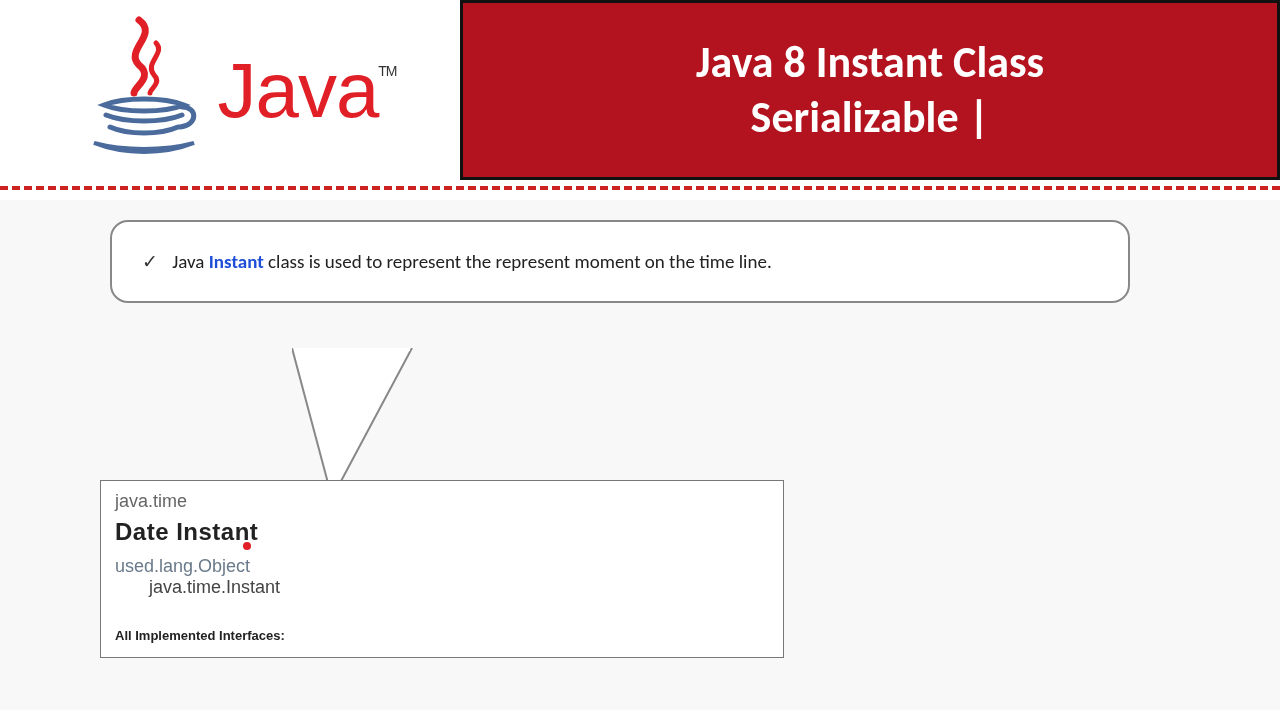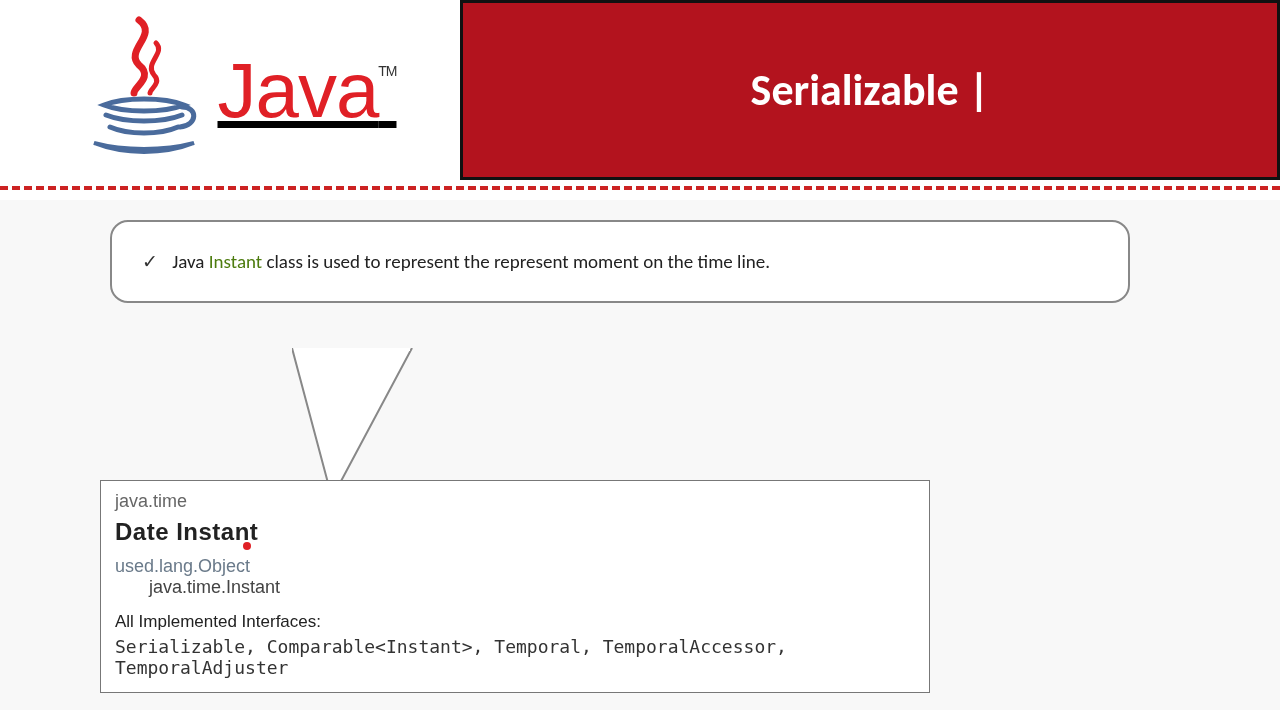--- a/index.html
+++ b/index.html
@@ -1,45 +1,45 @@
 <!DOCTYPE html>
 <html><head>
 <meta charset="utf-8">
 <style>
   * { box-sizing: border-box; margin: 0; padding: 0; }
   body { width: 1280px; height: 720px; background: #fff; font-family: Calibri, 'Segoe UI', Arial, sans-serif; overflow: hidden; }
 
   .header { display: flex; height: 180px; }
-  .logo-zone { width: 460px; height: 100%; display: flex; align-items: center; justify-content: center; gap: 14px; padding-left: 20px; text-decoration: underline; }
+  .logo-zone { width: 460px; height: 100%; display: flex; align-items: center; justify-content: center; gap: 14px; padding-left: 20px; }
   .logo-zone svg { flex-shrink: 0; }
   .java-word { font-size: 78px; font-weight: 400; color: #e02026; font-family: 'Segoe UI', Arial, sans-serif; letter-spacing: -1px; }
   .tm { font-size: 14px; color: #333; vertical-align: top; position: relative; top: 18px; }
 
   .title-zone { flex: 1; background: #b3131e; border: 3px solid #111; display: flex; flex-direction: column; align-items: center; justify-content: center; text-align: center; padding: 6px 20px; }
   .title-zone div { color: #fff; font-size: 44px; font-weight: 700; line-height: 1.25; }
 
   .dash { height: 0; border-top: 4px dashed #c22; margin-top: 6px; }
 
   .content { position: relative; padding: 20px 80px 0 100px; background: #f8f8f8; margin: 10px 0 0 0; height: 510px; }
 
   .speech { position: relative; background: #fff; border: 2px solid #888; border-radius: 18px; padding: 20px 30px; width: 1020px; margin-left: 10px; }
   .speech ul { list-style: none; }
   .speech li { font-size: 19px; color: #222; padding: 8px 0; }
   .speech li::before { content: "✓"; margin-right: 10px; color: #333; }
-  .speech .hl { color: #4d7c0f; font-weight: 400; }
+  .speech .hl { color: #1d4ed8; font-weight: 700; }
 
   .pointer { position: absolute; left: 180px; top: 126px; }
 
-  .classbox { position: absolute; left: 100px; top: 280px; width: 830px; background: #fff; border: 1px solid #777; padding: 10px 14px 14px 14px; font-family: 'Segoe UI', Arial, sans-serif; }
+  .classbox { position: absolute; left: 100px; top: 280px; width: 684px; background: #fff; border: 1px solid #777; padding: 10px 14px 14px 14px; font-family: 'Segoe UI', Arial, sans-serif; }
   .pkg { color: #666; font-size: 18px; }
   .clsname { font-size: 24px; font-weight: 800; color: #222; margin: 6px 0 10px 0; letter-spacing: 0.5px; position: relative; }
   .clsname .dot { position: absolute; left: 128px; bottom: -4px; width: 8px; height: 8px; background: #e02026; border-radius: 50%; }
   .hier1 { color: #6a7a8a; font-size: 18px; }
   .hier2 { color: #444; font-size: 18px; margin-left: 34px; }
-  .iface-lbl { font-weight: 400; font-size: 17px; margin-top: 14px; color: #222; }
+  .iface-lbl { font-weight: 700; font-size: 13px; margin-top: 30px; color: #222; }
   .iface-list { font-family: 'Consolas', monospace; font-size: 18px; color: #333; margin-top: 4px; }
 </style>
 </head>
 <body>
 
 <div class="header">
   <div class="logo-zone">
     <svg width="120" height="150" viewBox="0 0 120 150">
       <path d="M55 5 C 75 20, 40 35, 55 50 C 70 62, 50 72, 50 78" stroke="#e02026" stroke-width="7" fill="none" stroke-linecap="round"></path>
       <path d="M72 28 C 82 38, 60 48, 70 60 C 78 68, 66 74, 66 78" stroke="#e02026" stroke-width="5" fill="none" stroke-linecap="round"></path>
@@ -47,20 +47,21 @@
       <path d="M22 100 C 42 108, 78 108, 98 100" fill="none" stroke="#4a6b9c" stroke-width="5" stroke-linecap="round"></path>
       <path d="M26 112 C 44 120, 76 120, 94 112" fill="none" stroke="#4a6b9c" stroke-width="5" stroke-linecap="round"></path>
       <path d="M98 92 C 114 92, 114 110, 96 112" fill="none" stroke="#4a6b9c" stroke-width="5" stroke-linecap="round"></path>
       <path d="M10 128 C 40 140, 80 140, 110 128 C 80 136, 40 136, 10 128 Z" fill="#4a6b9c" stroke="#4a6b9c" stroke-width="4"></path>
     </svg>
     <span class="java-word">
       <span>Java</span><span class="tm">TM</span>
     </span>
   </div>
   <div class="title-zone">
+    <div>Java 8 Instant Class</div>
     <div>Serializable |</div>
   </div>
 </div>
 
 <div class="dash"></div>
 
 <div class="content">
 
   <div class="speech">
     <ul>
@@ -76,16 +77,15 @@
 
   <div class="classbox">
     <div class="pkg">java.time</div>
     <div class="clsname">
       <span>Date Instant</span>
       <span class="dot"></span>
     </div>
     <div class="hier1">used.lang.Object</div>
     <div class="hier2">java.time.Instant</div>
     <div class="iface-lbl">All Implemented Interfaces:</div>
-    <div class="iface-list">Serializable, Comparable&lt;Instant&gt;, Temporal, TemporalAccessor, TemporalAdjuster</div>
   </div>
 
 </div>
 
 </body></html>

